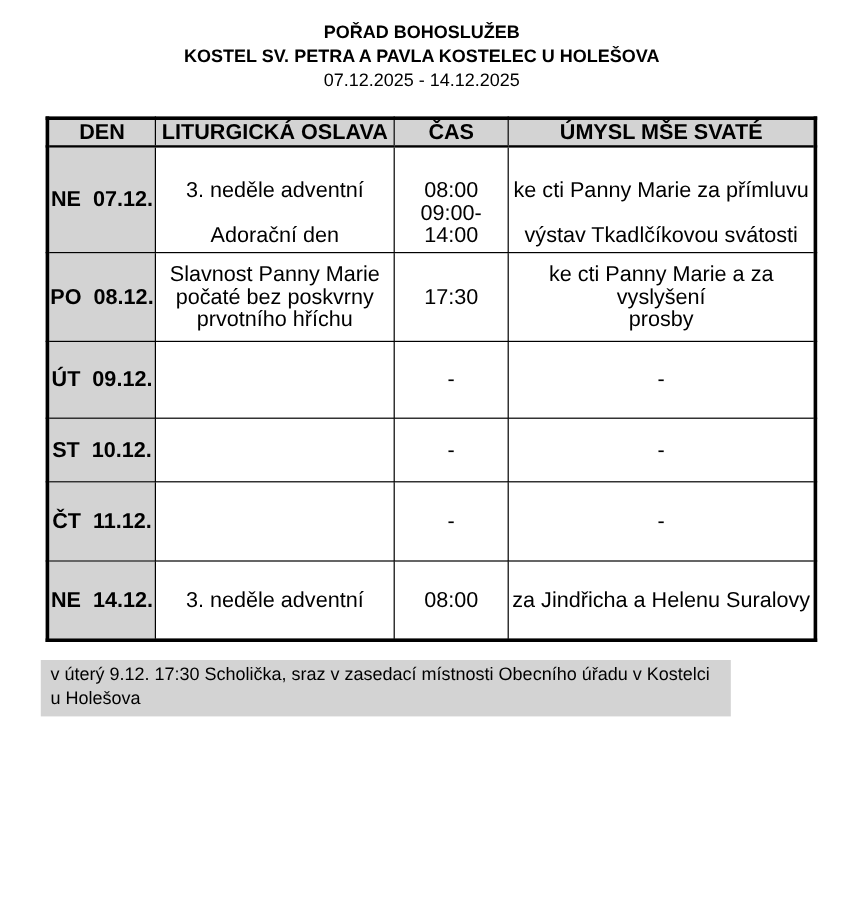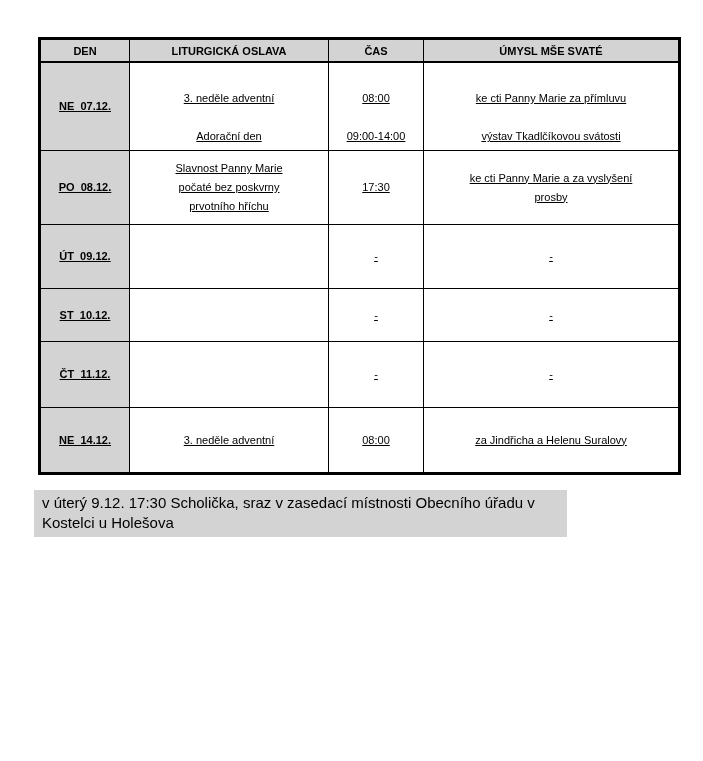--- a/index.html
+++ b/index.html
@@ -32,21 +32,21 @@
     width: 640px;
     margin: 19px 25px 0 38px;
     border: 3px solid #000000;
   }
   table.schedule th,
   table.schedule td {
     border: 1px solid #000000;
     padding: 0;
     text-align: center;
     vertical-align: middle;
-    font-size: 11px;
+    font-size: 18px;
     overflow: hidden;
   }
   table.schedule thead th {
     background: #d3d3d3;
     font-weight: bold;
     height: 21px;
     border-bottom: 2px solid #000000;
   }
   table.schedule td.day {
     background: #d3d3d3;
@@ -56,51 +56,56 @@
   
   tbody tr:nth-child(1) { height: 87px; }
   tbody tr:nth-child(2) { height: 74px; }
   tbody tr:nth-child(3) { height: 64px; margin-top: 21px; }
   tbody tr:nth-child(4) { height: 53px; }
   tbody tr:nth-child(5) { height: 66px; }
   tbody tr:nth-child(6) { height: 66px; }
   tbody tr:nth-child(7) { height: 71px; }
   tbody tr:nth-child(8) { height: 70px; }
 
-  td .cell { display: block; text-decoration: underline; }
+  td .cell { display: block; }
   td .line { line-height: 19px; }
 
   
   tbody tr:nth-child(1) td.celebration .cell,
   tbody tr:nth-child(1) td.time .cell,
   tbody tr:nth-child(1) td.intention .cell {
     display: flex;
     flex-direction: column;
     justify-content: space-between;
     box-sizing: border-box;
     height: 87px;
     padding: 26px 2px 4px 2px;
   }
 
   .footnote {
     margin: 15px 25px 0 34px;
-    width: 533px;
+    width: 575px;
     box-sizing: border-box;
     background: #d3d3d3;
     font-size: 15px;
     line-height: 20px;
     padding: 3px 8px 4px 8px;
     text-align: left;
   }
 </style>
 </head>
 <body>
 
 <div class="page">
 
+  <div class="doc-header">
+    <div class="t-bold">POŘAD BOHOSLUŽEB</div>
+    <div class="t-bold">KOSTEL SV. PETRA A PAVLA KOSTELEC U HOLEŠOVA</div>
+    <div>07.12.2025 - 14.12.2025</div>
+  </div>
 
   <table class="schedule">
     <colgroup>
       <col style="width:90px">
       <col style="width:199px">
       <col style="width:95px">
       <col style="width:256px">
     </colgroup>
     <thead>
       <tr>

